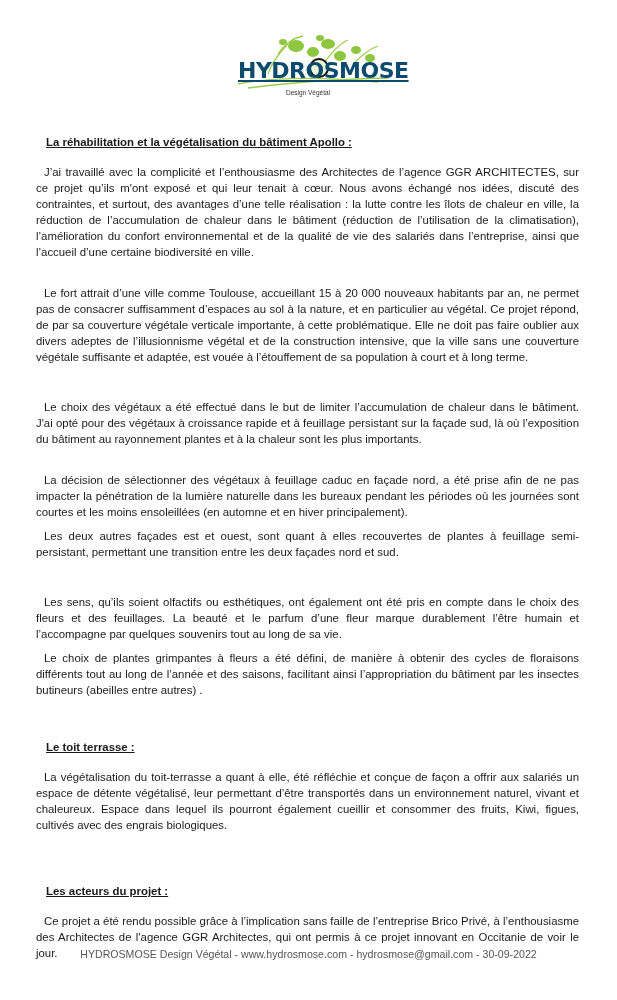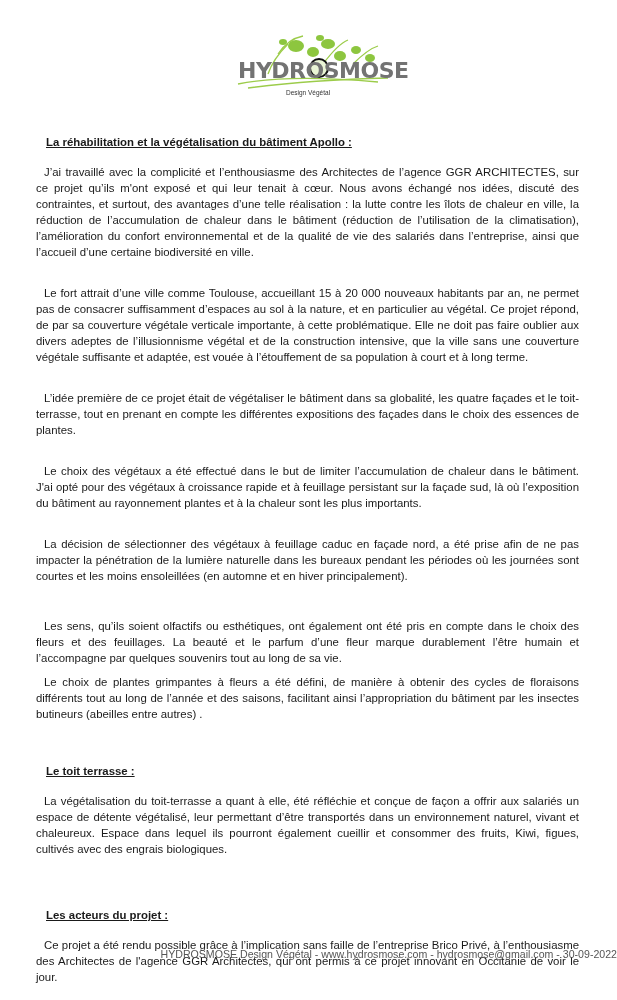--- a/index.html
+++ b/index.html
@@ -1,28 +1,28 @@
 <!DOCTYPE html>
 <html><head>
 <meta charset="utf-8">
 <style>
   html, body { margin: 0; padding: 0; background: #ffffff; }
   body { width: 617px; height: 1000px; position: relative; overflow: hidden;
          font-family: "Liberation Sans", sans-serif; color: #1a1a1a; }
   .logo { position: absolute; left: 228px; top: 34px; width: 166px; height: 66px; }
   .logo svg { position: absolute; left: 0; top: 0; }
   .logo-word { position: absolute; left: 10px; top: 24px; font-size: 22px; font-weight: bold;
-               letter-spacing: -0.5px; color: #737373; font-family: "DejaVu Sans", sans-serif; }
+               letter-spacing: -0.5px; color: #0c4a6e; font-family: "DejaVu Sans", sans-serif; text-decoration: underline; }
   .logo-sub { position: absolute; left: 58px; top: 55px; font-size: 6.5px; color: #333; }
   .content { position: absolute; left: 28px; top: 134px; width: 559px; font-size: 11.4px; line-height: 16px; }
   h2 { font-size: 11.4px; font-weight: bold; text-decoration: underline; margin: 0 0 14px 0; line-height: 16px; padding-left: 18px; }
   p { margin: 8px; text-align: justify; text-indent: 8px; }
   .gap { height: 9px; }
   .gap-xl { height: 33px; }
-  .footer { position: absolute; left: 0; width: 617px; top: 948px; text-align: right;
+  .footer { position: absolute; left: 0; width: 617px; top: 948px; text-align: center;
             font-size: 10.6px; color: #555; }
 </style>
 </head>
 <body>
 
 <div class="logo">
   <svg width="166" height="66" viewBox="0 0 166 66">
     <g fill="none" stroke="#9ccc4a" stroke-width="1.3">
       <path d="M10 50 Q60 40 150 48"></path>
       <path d="M20 54 Q80 46 160 44"></path>
@@ -46,25 +46,25 @@
   <span class="logo-word">HYDROSMOSE</span>
   <span class="logo-sub">Design Végétal</span>
 </div>
 
 <div class="content">
   <h2>La réhabilitation et la végétalisation du bâtiment Apollo :</h2>
   <p> J’ai travaillé avec la complicité et l’enthousiasme des Architectes de l’agence GGR ARCHITECTES, sur ce projet qu’ils m'ont exposé et qui leur tenait à cœur. Nous avons échangé nos idées, discuté des contraintes, et surtout, des avantages d’une telle réalisation : la lutte contre les îlots de chaleur en ville, la réduction de l’accumulation de chaleur dans le bâtiment (réduction de l’utilisation de la climatisation), l’amélioration du confort environnemental et de la qualité de vie des salariés dans l’entreprise, ainsi que l’accueil d’une certaine biodiversité en ville.</p>
   <div class="gap"></div>
   <p>Le fort attrait d’une ville comme Toulouse, accueillant 15 à 20 000 nouveaux habitants par an, ne permet pas de consacrer suffisamment d’espaces au sol à la nature, et en particulier au végétal.  Ce projet répond, de par sa couverture végétale verticale importante, à cette problématique. Elle ne doit pas faire oublier aux divers adeptes de l’illusionnisme végétal et de la construction intensive, que la ville sans une couverture végétale suffisante et adaptée, est vouée à l’étouffement de sa population à court et à long terme.</p>
   <div class="gap"></div>
-  <p> L’idée première de ce projet était de végétaliser le bâtiment dans sa globalité, les quatre façades et le toit-terrasse, tout en prenant en compte les différentes expositions des façades dans le choix des essences de plantes.</p>
   <div class="gap"></div>
   <p>Le choix des végétaux a été effectué dans le but de limiter l’accumulation de chaleur dans le bâtiment. J'ai opté pour des végétaux à croissance rapide et à feuillage persistant sur la façade sud, là où l’exposition du bâtiment  au rayonnement plantes et à la chaleur sont les plus importants.</p>
   <div class="gap"></div>
   <p>La décision de sélectionner des végétaux à feuillage caduc en façade nord, a été prise afin de ne pas impacter la pénétration de la lumière naturelle dans les bureaux pendant les périodes où les journées sont courtes et les moins ensoleillées (en automne et en hiver principalement).</p>
+  <p> Les deux autres façades est et ouest, sont quant à elles recouvertes de plantes à feuillage semi-persistant, permettant une transition entre les deux façades nord et sud.</p>
   <div class="gap" style="height:18px"></div>
   <p>Les sens, qu’ils soient olfactifs ou esthétiques, ont également ont été pris en compte dans le choix des fleurs et des feuillages. La beauté et le parfum d’une fleur marque durablement l’être humain et l’accompagne par quelques souvenirs tout au long de sa vie.</p>
   <p> Le choix de plantes grimpantes à fleurs  a été défini, de manière à obtenir des cycles de floraisons différents tout au long de l’année et des saisons, facilitant ainsi l’appropriation du bâtiment par les insectes butineurs  (abeilles entre autres) .</p>
   <div class="gap-xl"></div>
 
   <h2>Le toit terrasse :</h2>
   <p> La végétalisation du  toit-terrasse a quant à elle, été réfléchie et conçue de façon a offrir aux salariés un espace  de détente végétalisé, leur permettant d’être transportés dans un environnement naturel, vivant et  chaleureux. Espace dans lequel ils pourront également cueillir et consommer des fruits, Kiwi, figues, cultivés avec des engrais biologiques.</p>
   <div class="gap"></div>
   <div class="gap-xl"></div>
 

